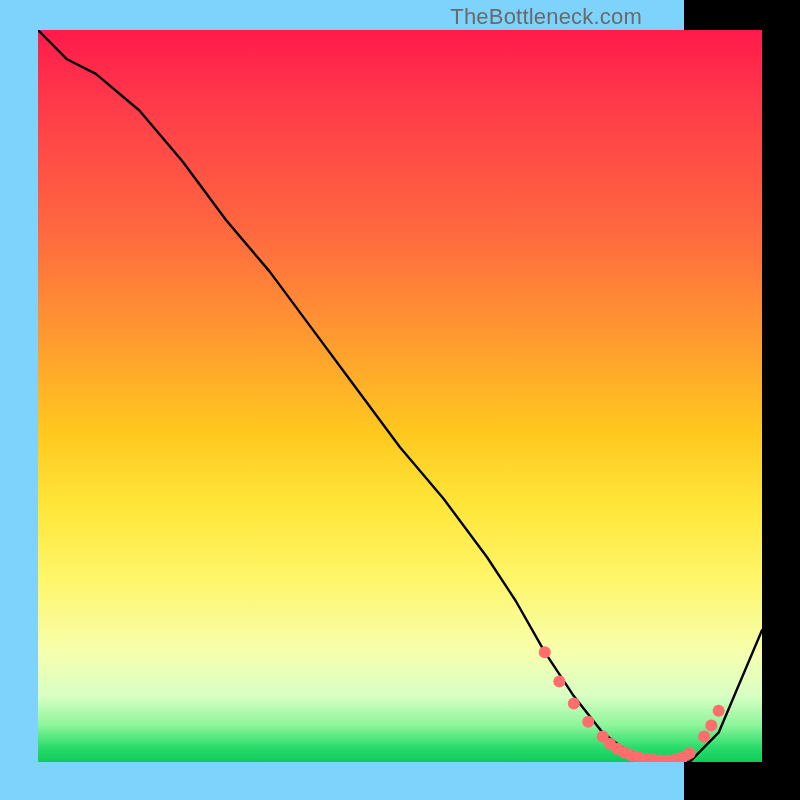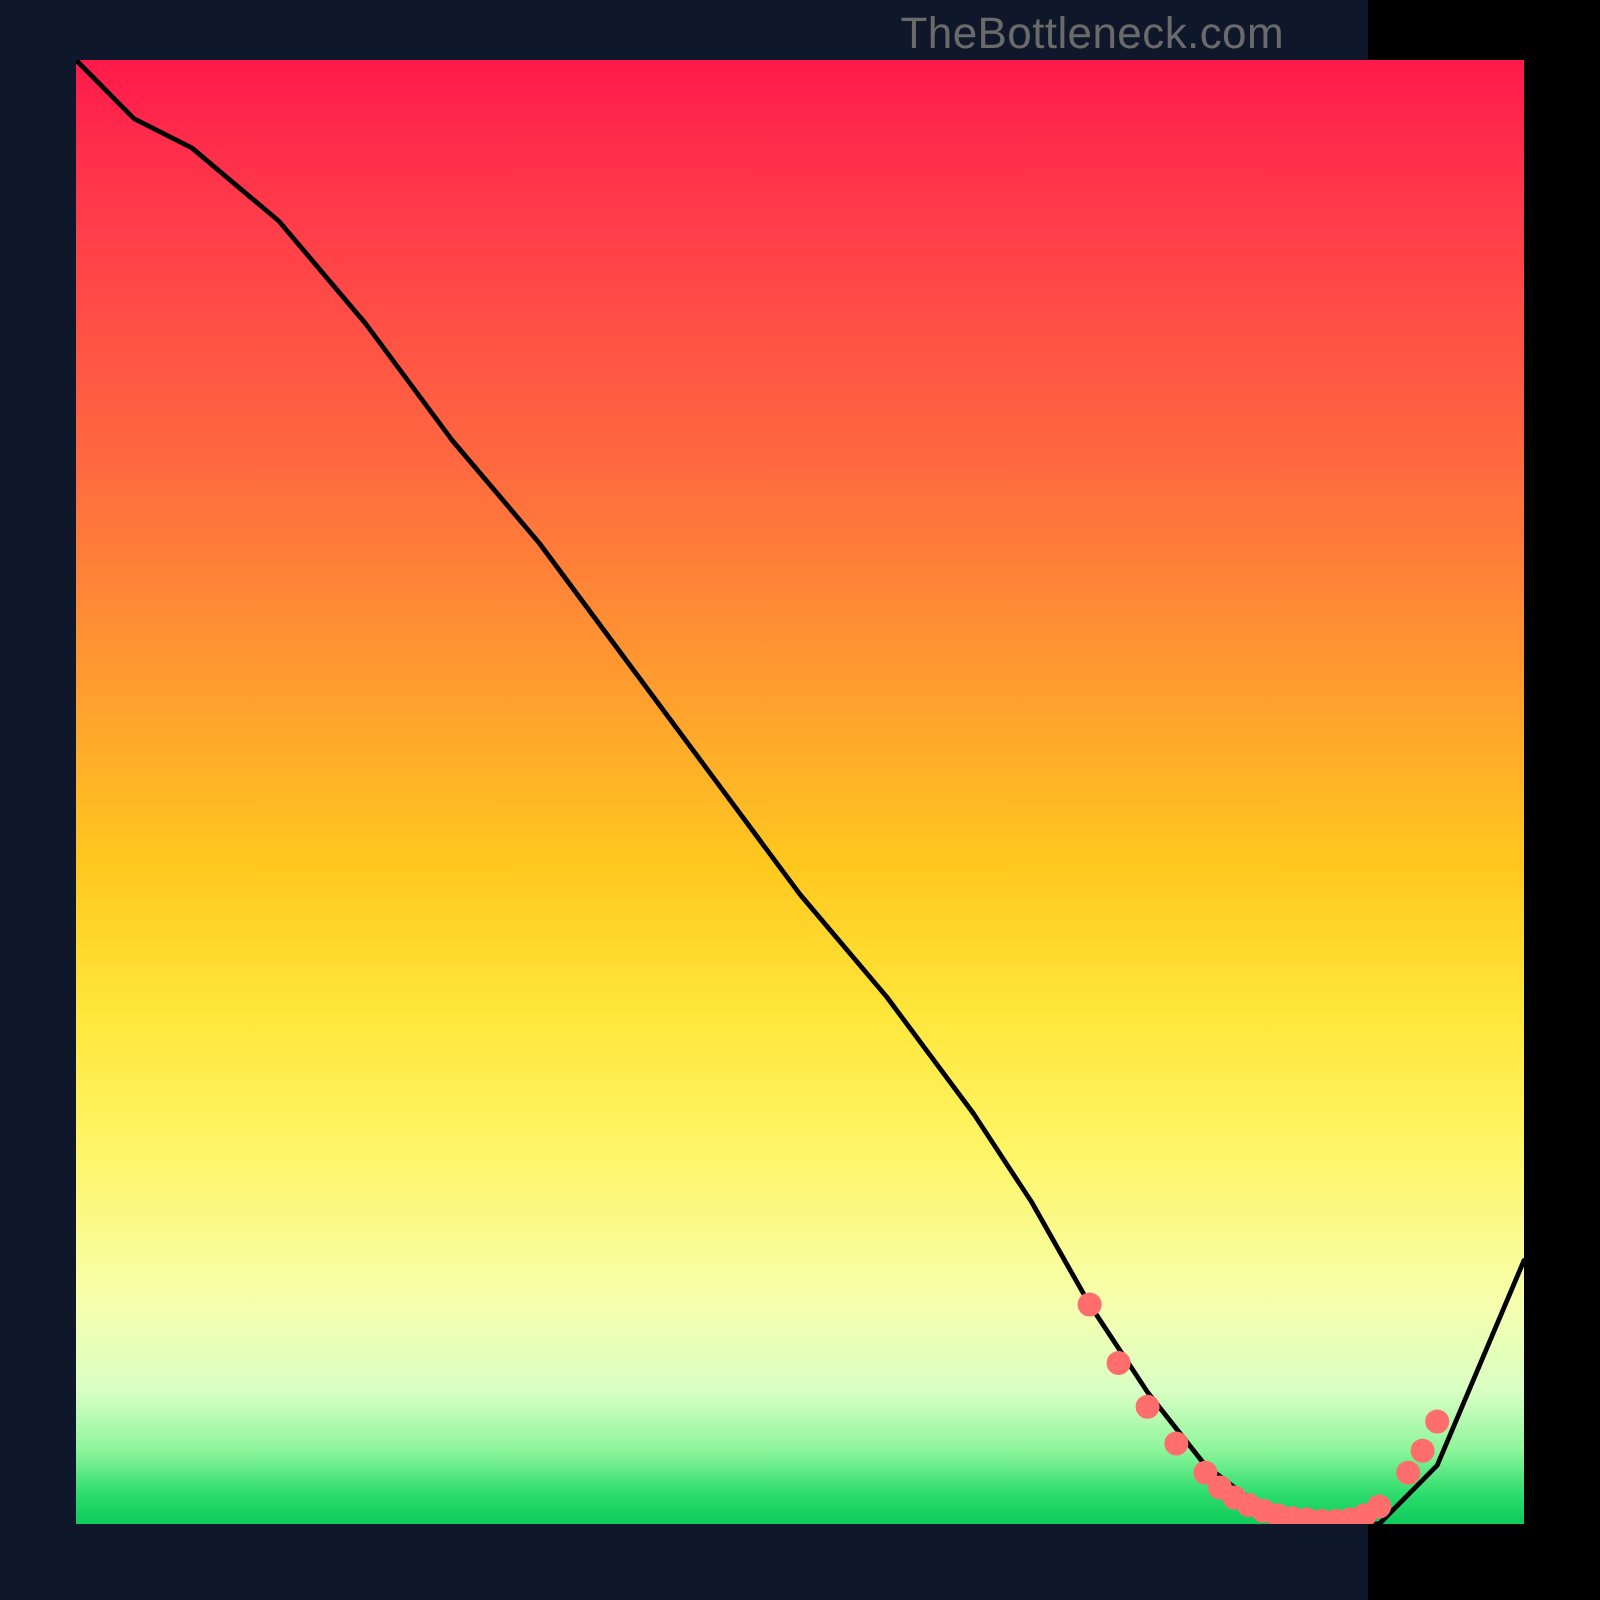--- a/index.html
+++ b/index.html
@@ -8,21 +8,21 @@
     width: 800px;
     height: 800px;
     background: #000;
     overflow: hidden;
     font-family: Arial, Helvetica, sans-serif;
   }
   .frame {
     position: relative;
     width: 684px;
     height: 800px;
-    background: #0f172a;
+    background: #7dd3fc;
   }
   .plot-area {
     position: absolute;
     left: 38px;
     top: 30px;
     width: 724px;
     height: 732px;
     
     background: linear-gradient(
       to bottom,

